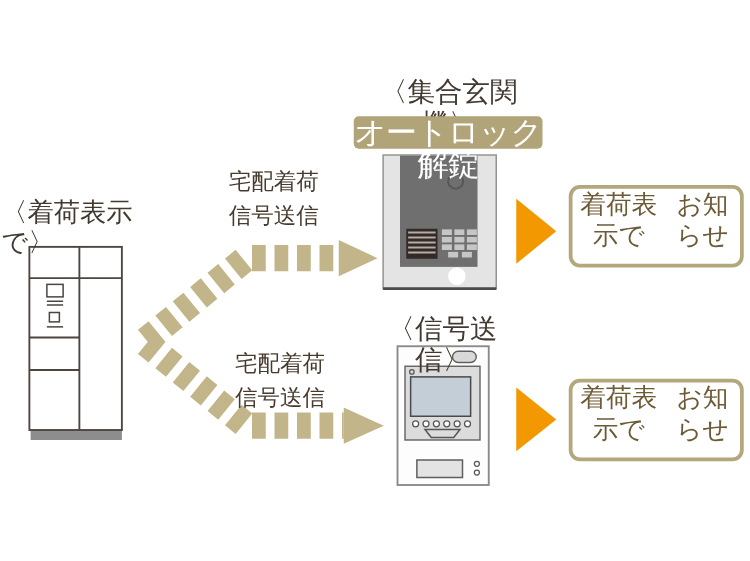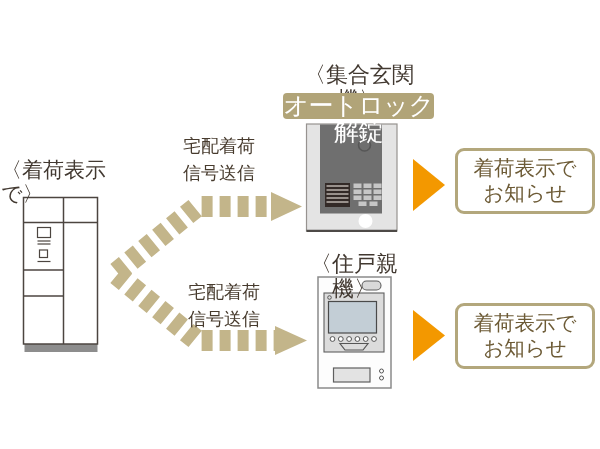--- a/index.html
+++ b/index.html
@@ -16,21 +16,21 @@
     position:absolute;left:283px;top:93px;width:151px;height:26px;
     background:#b1a478;color:#ffffff;border-radius:4px;
     font-size:25px;line-height:26px;text-align:center;letter-spacing:-0.5px;
   }
   .signal{position:absolute;width:122px;text-align:left;font-size:18px;line-height:27px;color:#473b2e;}
   .signal-top{left:183px;top:132px;}
   .signal-bottom{left:188px;top:278px;}
   .notify-box{
     position:absolute;left:455px;width:140px;height:66px;
     border:3px solid #b3a77c;border-radius:9px;background:#ffffff;
-    box-sizing:border-box;display:flex;flex-direction:column;justify-content:center;
+    box-sizing:border-box;display:flex;flex-direction:row;justify-content:center;
     text-align:center;font-size:20.5px;line-height:25px;color:#6d5b36;
   }
   .notify-top{top:148px;}
   .notify-bottom{top:303px;}
 </style>
 </head>
 <body>
 
 <div class="canvas">
 
@@ -115,21 +115,21 @@
       </g>
     </g>
 
     <polygon points="413,159 413,211 445,185" fill="#f39800"></polygon>
     <polygon points="413,310 413,361 445,335.5" fill="#f39800"></polygon>
   </svg>
 
   <div class="txt label-delivery">〈着荷表示で〉</div>
   <div class="txt label-entrance">〈集合玄関機〉</div>
   <div class="badge">オートロック解錠</div>
-  <div class="txt label-residence">〈住戸親機〉</div>
+  <div class="txt label-residence">〈信号送信〉</div>
 
   <div class="signal signal-top">
     <div>宅配着荷</div>
     <div>信号送信</div>
   </div>
   <div class="signal signal-bottom">
     <div>宅配着荷</div>
     <div>信号送信</div>
   </div>
 

